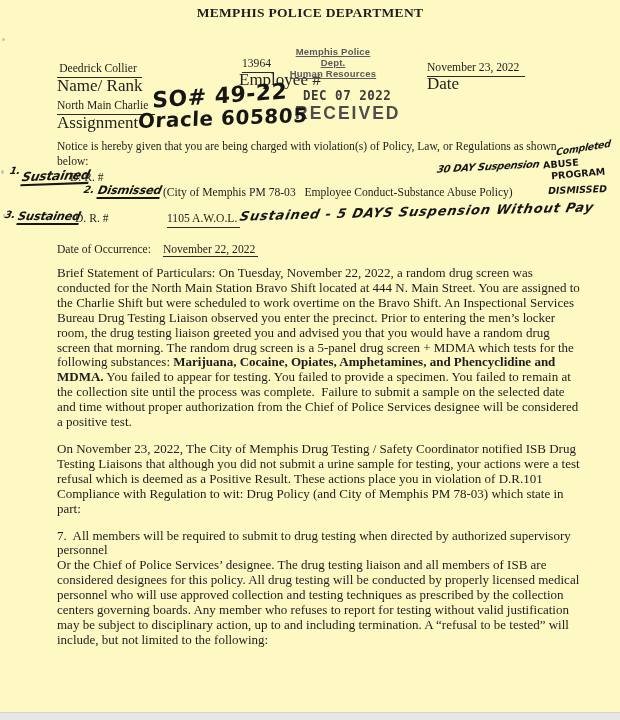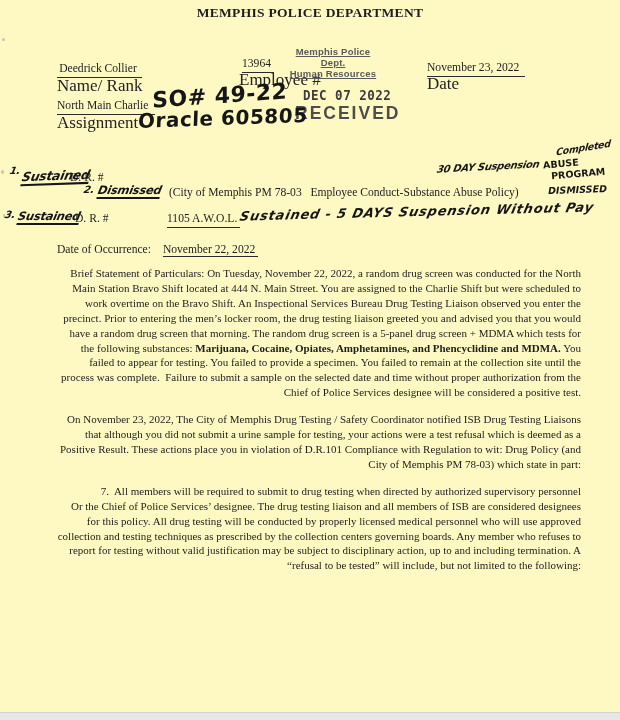--- a/index.html
+++ b/index.html
@@ -19,21 +19,21 @@
   
   .stamp{font-family:"Liberation Sans","DejaVu Sans",sans-serif; color:#555; font-weight:bold;}
   .stamp-org{font-size:9.5px; line-height:11px; text-align:center; letter-spacing:.2px; color:#5a5a5a;}
   .stamp-date{font-family:"DejaVu Sans Mono",monospace; font-size:12.5px; color:#3c3c3c; letter-spacing:.5px; transform:scaleY(1.12);}
   .stamp-received{font-size:17.5px; letter-spacing:2px; color:#4d4d4d; transform:scaleY(1.1);}
   
   .hw{font-family:"DejaVu Sans",sans-serif; font-weight:700; color:#161616;}
   .hw-print{letter-spacing:.5px;}
   .hw-cursive{font-style:italic; transform:skewX(-12deg); letter-spacing:-.3px;}
   .hw-ul{border-bottom:2px solid #161616;}
-  .body-flow{width:524px; font-size:11px; line-height:14.9px; text-align:right;}
+  .body-flow{width:524px; font-size:13px; line-height:14.9px; text-align:left;}
   .body-flow p{margin:0 0 12px 0; white-space:pre-wrap;}
   .pre{white-space:pre;}
   .footer-bar{left:0; right:0; bottom:0; height:7px; background:#e7e7e7; border-top:1px solid #d2d2d2;}
   .speck{background:#9a9a9a; border-radius:50%; opacity:.55;}
 </style>
 </head>
 <body>
 
 <div class="page">
 
@@ -54,32 +54,33 @@
   <div class="abs stamp stamp-org" style="left:283px; top:46px; width:100px;text-decoration:underline;">
     <div>Memphis Police Dept.</div>
     <div>Human Resources</div>
   </div>
   <div class="abs stamp stamp-date" style="left:303px; top:87px;">DEC 07 2022</div>
   <div class="abs stamp stamp-received" style="left:295px; top:102px;">RECEIVED</div>
 
   <div class="abs hw hw-print" style="left:152px; top:83px; font-size:22px; transform:rotate(-4deg) skewX(-4deg);">SO# 49-22</div>
   <div class="abs hw hw-print" style="left:138px; top:106px; font-size:20px; transform:rotate(-2deg) skewX(-4deg);">Oracle 605805</div>
 
+  <div class="abs typed" style="left:57px; top:140px; width:525px;">Notice is hereby given that you are being charged with violation(s) of Policy, Law, or Regulations as shown below:</div>
 
   <div class="abs hw hw-cursive" style="left:10px;  top:165px; font-size:10px;">1.</div>
   <div class="abs hw hw-cursive hw-ul" style="left:22px; top:168px; font-size:12.5px; transform:rotate(-2deg) skewX(-14deg);">Sustained</div>
   <div class="abs typed" style="left:70px;  top:171px;">D. R. #</div>
   <div class="abs hw hw-cursive" style="left:437px; top:161px; font-size:10px; transform:rotate(-3deg) skewX(-14deg);">30 DAY Suspension</div>
   <div class="abs hw hw-cursive" style="left:556px; top:142px; font-size:9.5px; transform:rotate(-9deg) skewX(-14deg);">Completed</div>
   <div class="abs hw" style="left:543px; top:158px; font-size:9.5px; transform:rotate(-5deg);">ABUSE</div>
   <div class="abs hw" style="left:551px; top:168px; font-size:9.5px; transform:rotate(-5deg);">PROGRAM</div>
 
   <div class="abs hw hw-cursive" style="left:84px; top:184px; font-size:10px;">2.</div>
   <div class="abs hw hw-cursive hw-ul" style="left:98px; top:183px; font-size:11.5px;">Dismissed</div>
-  <div class="abs typed pre" style="left:169px; top:186px;">(City of Memphis PM 78-03   Employee Conduct-Substance Abuse Policy)</div>
+  <div class="abs typed pre" style="left:163px; top:186px;">(City of Memphis PM 78-03   Employee Conduct-Substance Abuse Policy)</div>
   <div class="abs hw" style="left:548px; top:184px; font-size:9.5px; font-style:italic; transform:rotate(-2deg);">DISMISSED</div>
 
   <div class="abs hw hw-cursive" style="left:5px; top:209px; font-size:10px;">3.</div>
   <div class="abs hw hw-cursive hw-ul" style="left:18px; top:209px; font-size:11.5px;">Sustained</div>
   <div class="abs typed" style="left:75px; top:212px;">D. R. #</div>
   <div class="abs typed ul" style="left:167px; top:212px;">1105 A.W.O.L.</div>
   <div class="abs hw hw-cursive" style="left:240px; top:204px; font-size:13px; letter-spacing:.8px; transform:rotate(-1.5deg) skewX(-14deg);">Sustained - 5 DAYS Suspension Without Pay</div>
 
   <div class="abs typed" style="left:57px; top:243px;">
     <span>Date of Occurrence:</span>

